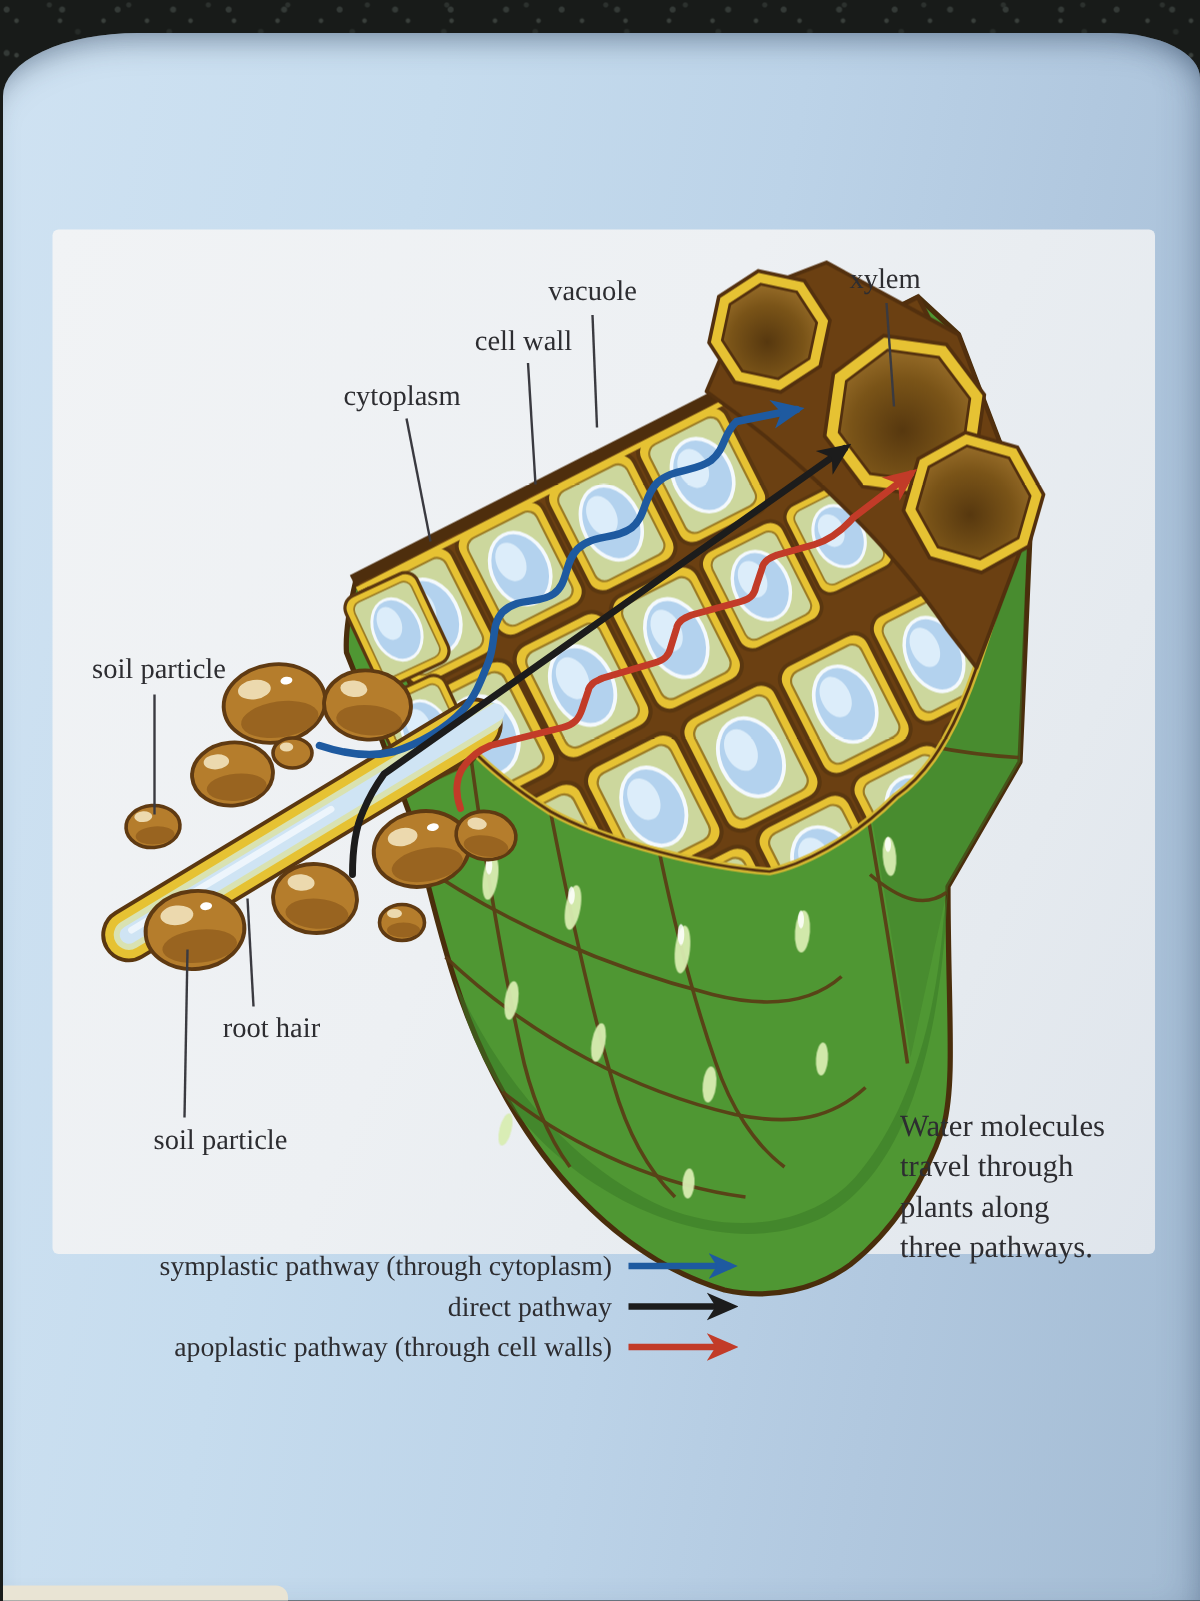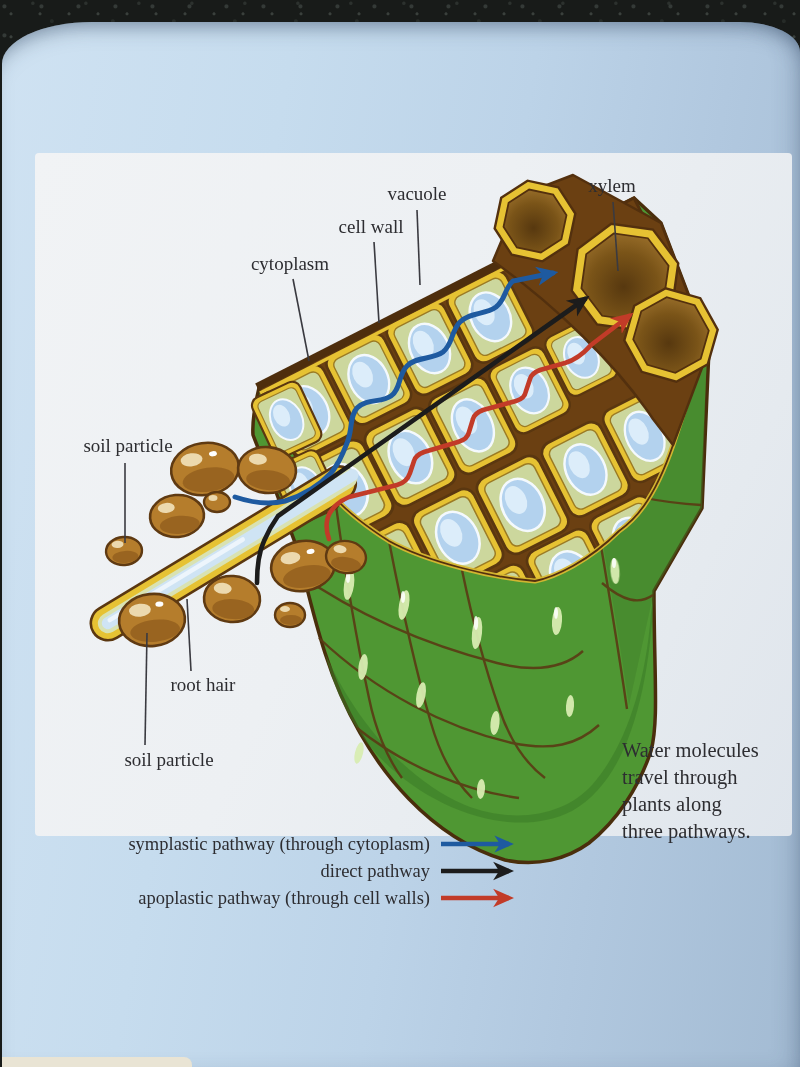--- a/index.html
+++ b/index.html
@@ -21,21 +21,20 @@
     box-shadow:inset 0 16px 22px -14px rgba(40,60,85,.55), inset -14px 0 30px -18px rgba(40,60,90,.45);
   }
   .under-page{
     position:absolute;left:0;bottom:0;width:190px;height:10px;
     background:#e9e4d4;border-radius:0 8px 0 0;
   }
   .panel{
     position:absolute;left:33px;top:131px;width:735px;height:683px;
     background:linear-gradient(115deg,#f1f3f5 0%,#edf0f3 45%,#e5eaef 80%,#dfe5ec 100%);
     border-radius:4px;
-    padding-left:22px;
   }
   .panel svg{display:block;width:735px;height:822px;}
   svg text{fill:#2d2d31;}
   .lbl{font-size:19px;}
   .cap{font-size:20.5px;}
   .leg{font-size:18.5px;}
   .leader{stroke:#3a3a40;stroke-width:1.6;fill:none;}
 </style>
 </head>
 <body>

